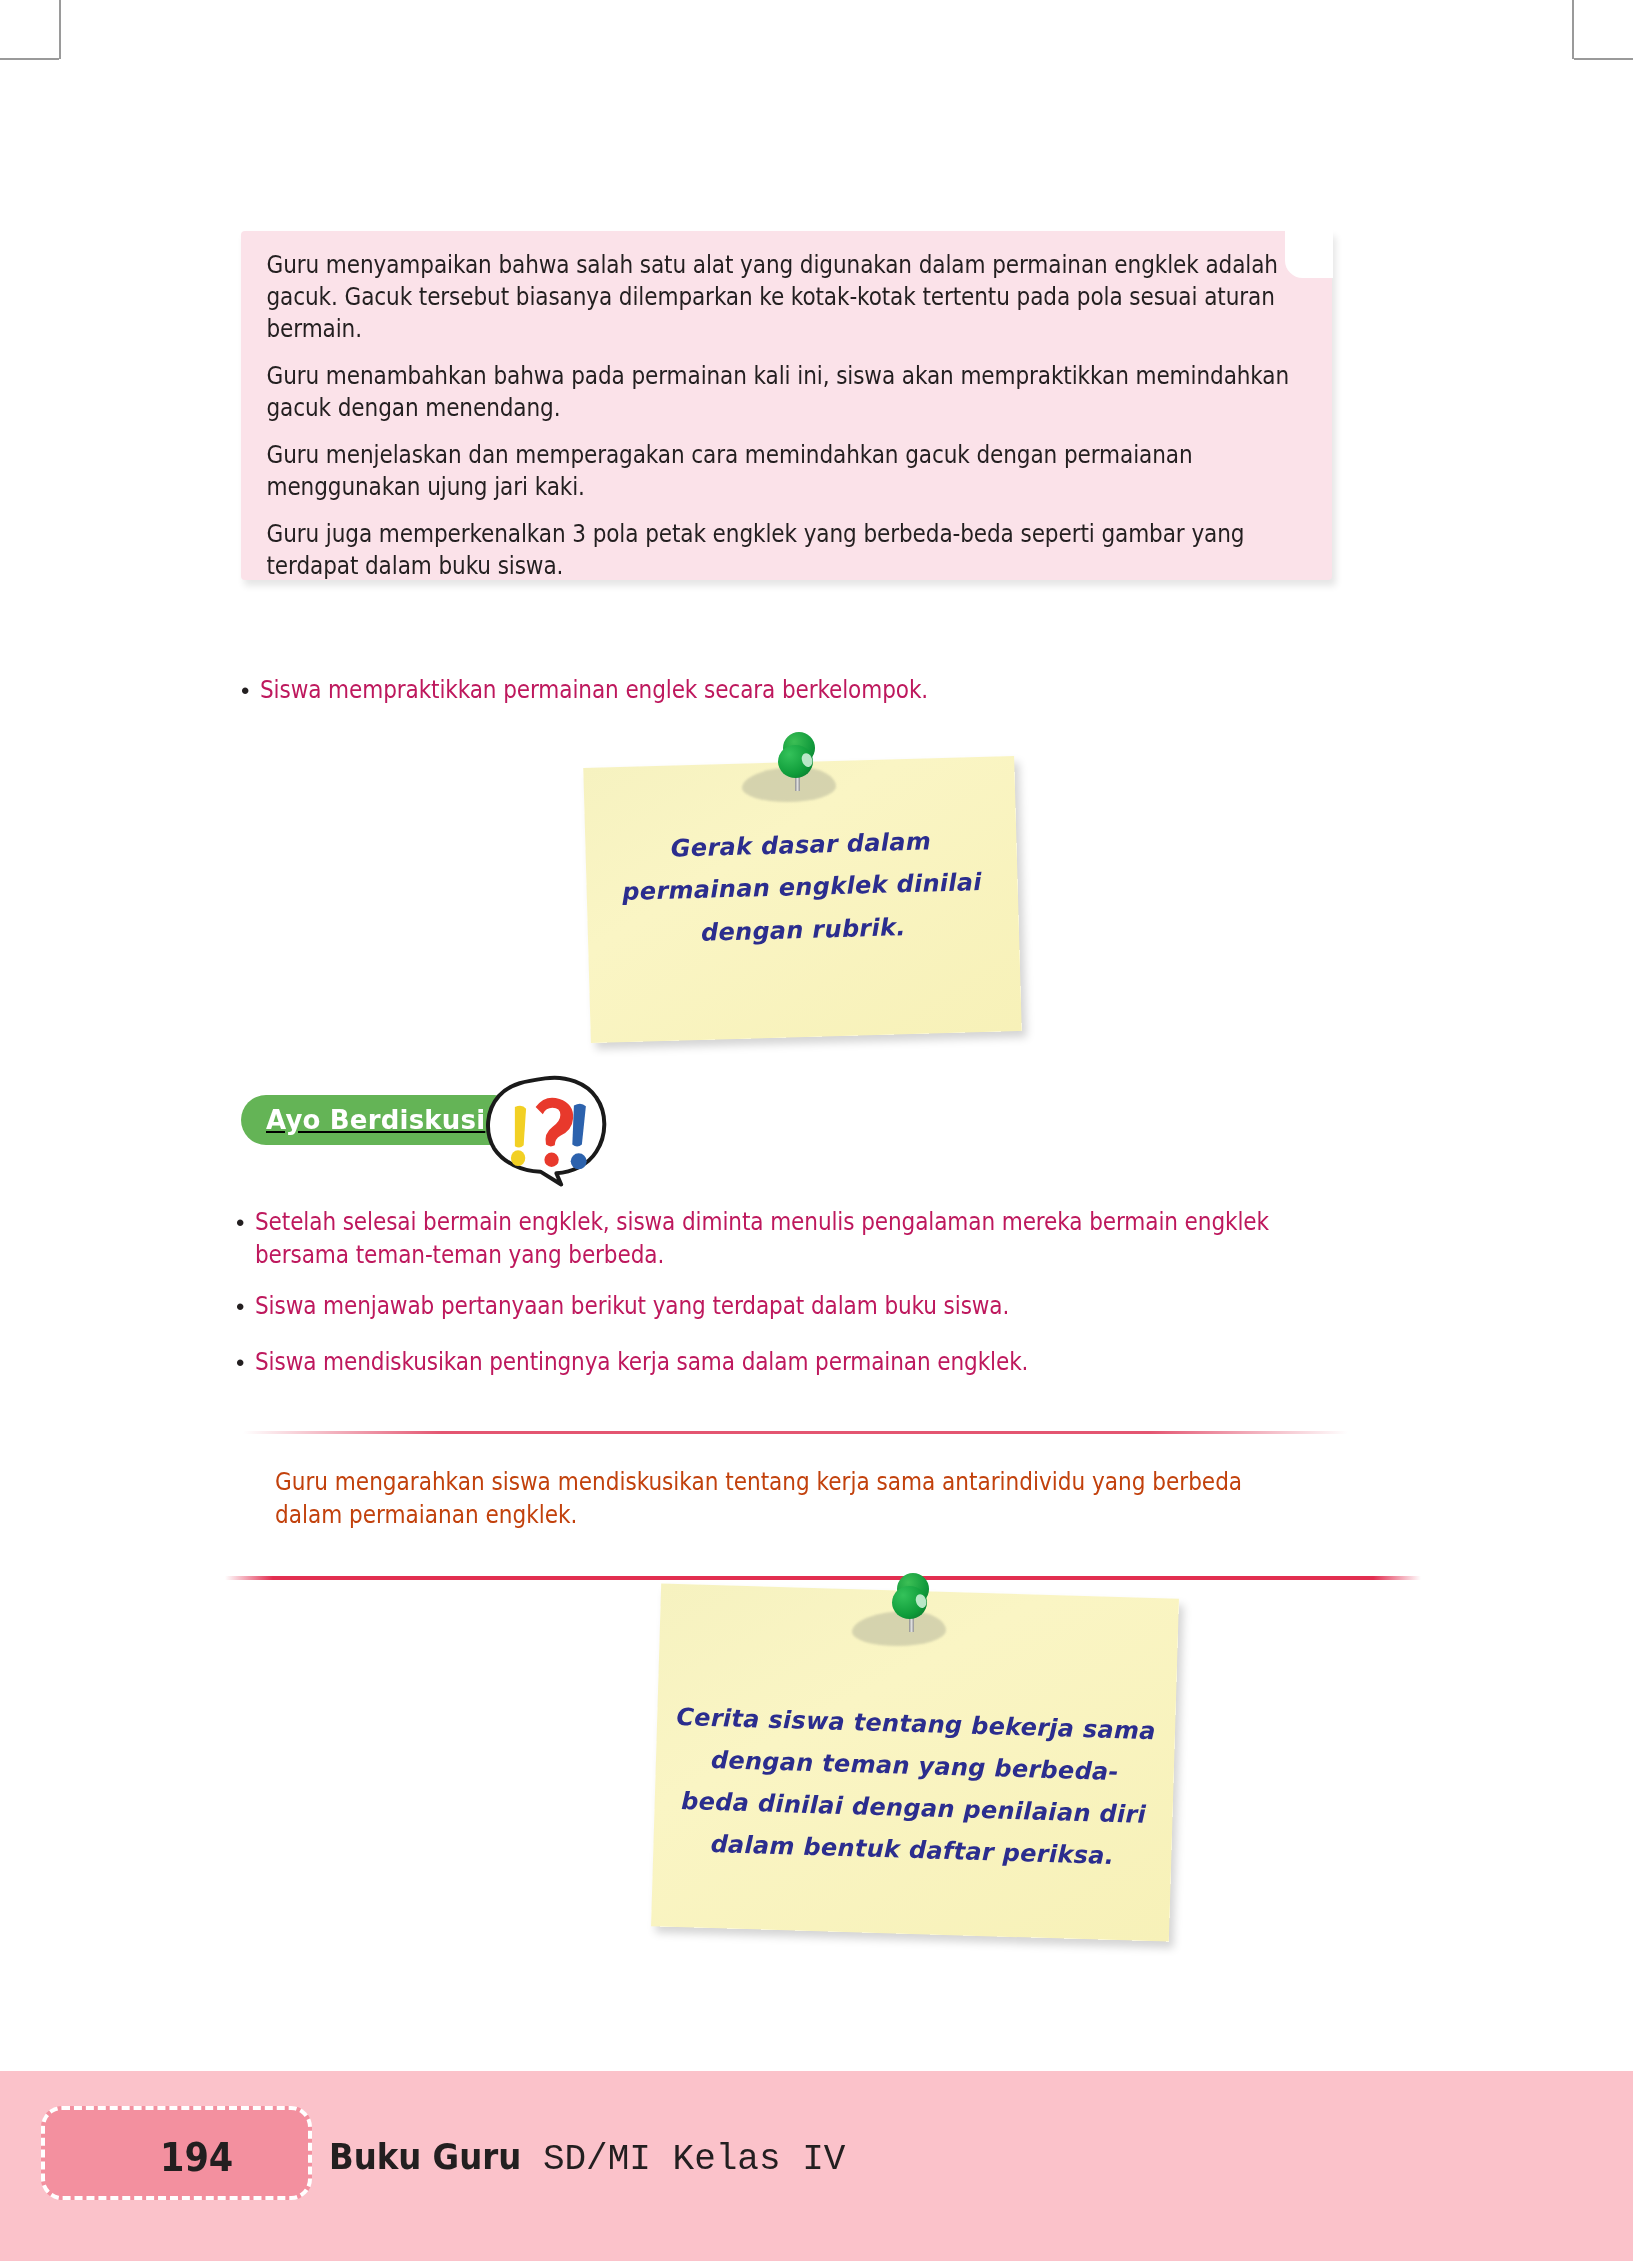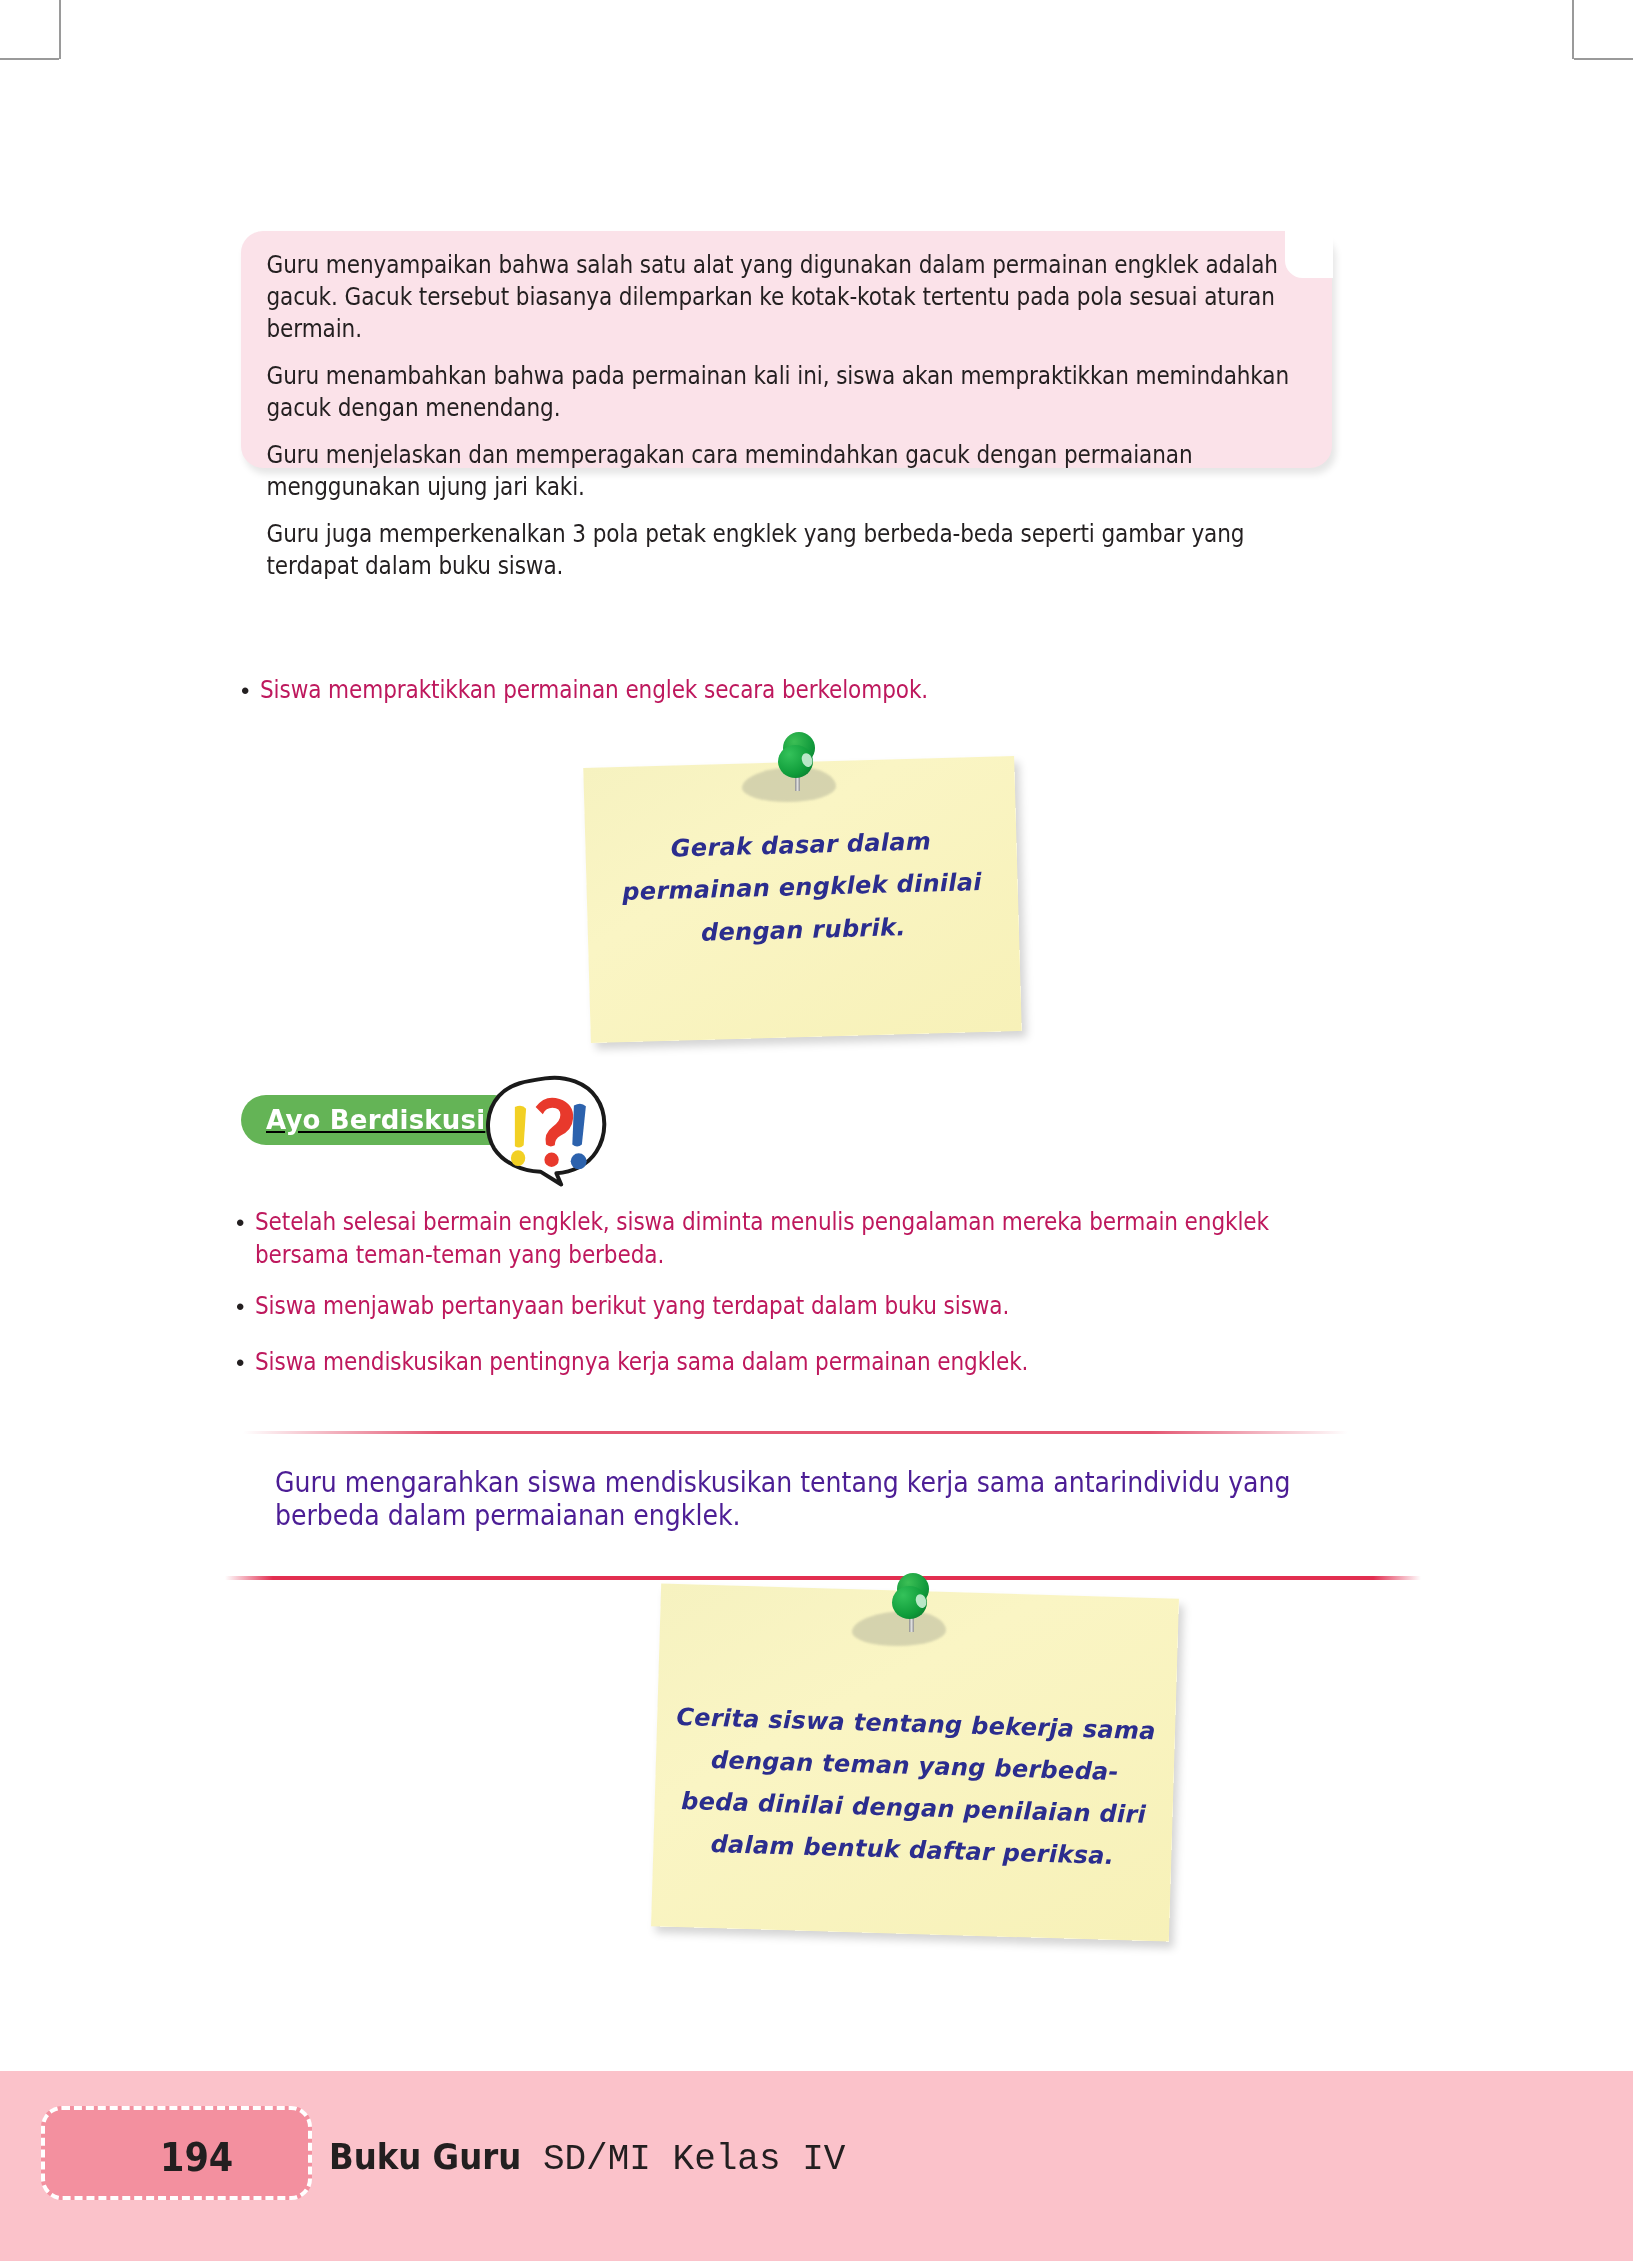--- a/index.html
+++ b/index.html
@@ -16,23 +16,23 @@
   .crop{position:absolute;background:#9a9a9a;}
   .crop-tl-v{left:59px;top:0;width:2.4px;height:59px;}
   .crop-tl-h{left:0;top:58px;width:59px;height:2.4px;}
   .crop-tr-v{left:1572px;top:0;width:2.4px;height:59px;}
   .crop-tr-h{left:1574px;top:58px;width:59px;height:2.4px;}
   .crop-bl-h{left:0;top:2146px;width:62px;height:2.4px;}
   .crop-bl-v{left:94px;top:2201px;width:2.4px;height:60px;}
 
   
   .callout{
-    position:absolute;left:241px;top:231px;width:1091px;height:237px;
+    position:absolute;left:241px;top:231px;width:1091px;height:349px;
     background:#fbe2e9;
-    border-radius:22px;
+    border-radius:4px;
     box-shadow:3.2px 5.6px 7.2px rgba(0,0,0,.10);
   }
   .callout-notch{
     position:absolute;right:-0.8px;top:-0.8px;width:48px;height:48px;
     background:#ffffff;
     border-bottom-left-radius:17.5px;
   }
   .callout-inner{
     position:absolute;left:25.5px;top:17.5px;right:29px;
   }
@@ -143,21 +143,21 @@
   }
   .rule-b{
     left:225px;top:1576px;width:1196px;height:4px;
     background:linear-gradient(to right,rgba(226,46,80,0) 0%,rgba(226,46,80,1) 4%,rgba(226,46,80,1) 96%,rgba(226,46,80,0) 100%);
   }
 
   .para-block{
     position:absolute;left:275px;top:1466px;width:1037px;
     font-family:"DejaVu Sans Condensed","Liberation Sans",sans-serif;
     font-stretch:condensed;
-    font-size:28px;line-height:33px;color:#4c1d95;
+    font-size:24px;line-height:33px;color:#c2410c;
   }
   .para-block p{margin:0;}
 
   
   .footer{
     position:absolute;left:0;top:2071px;width:1634px;height:190px;
     background:#fbc2ca;
   }
   .pagebox{
     position:absolute;left:41px;top:35px;width:271px;height:94px;

